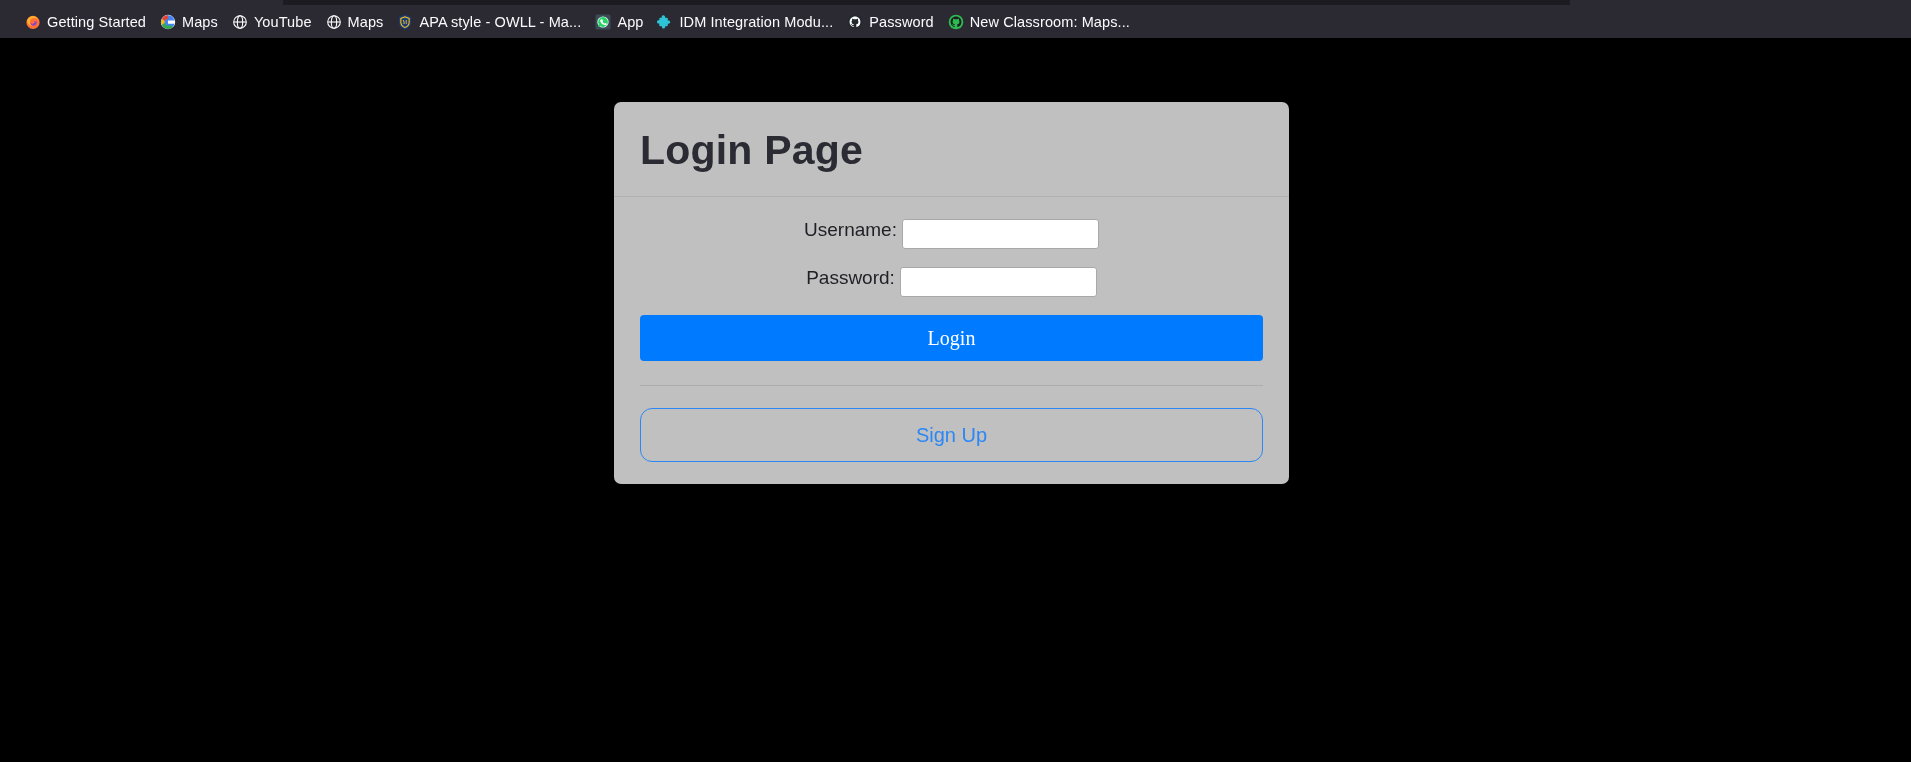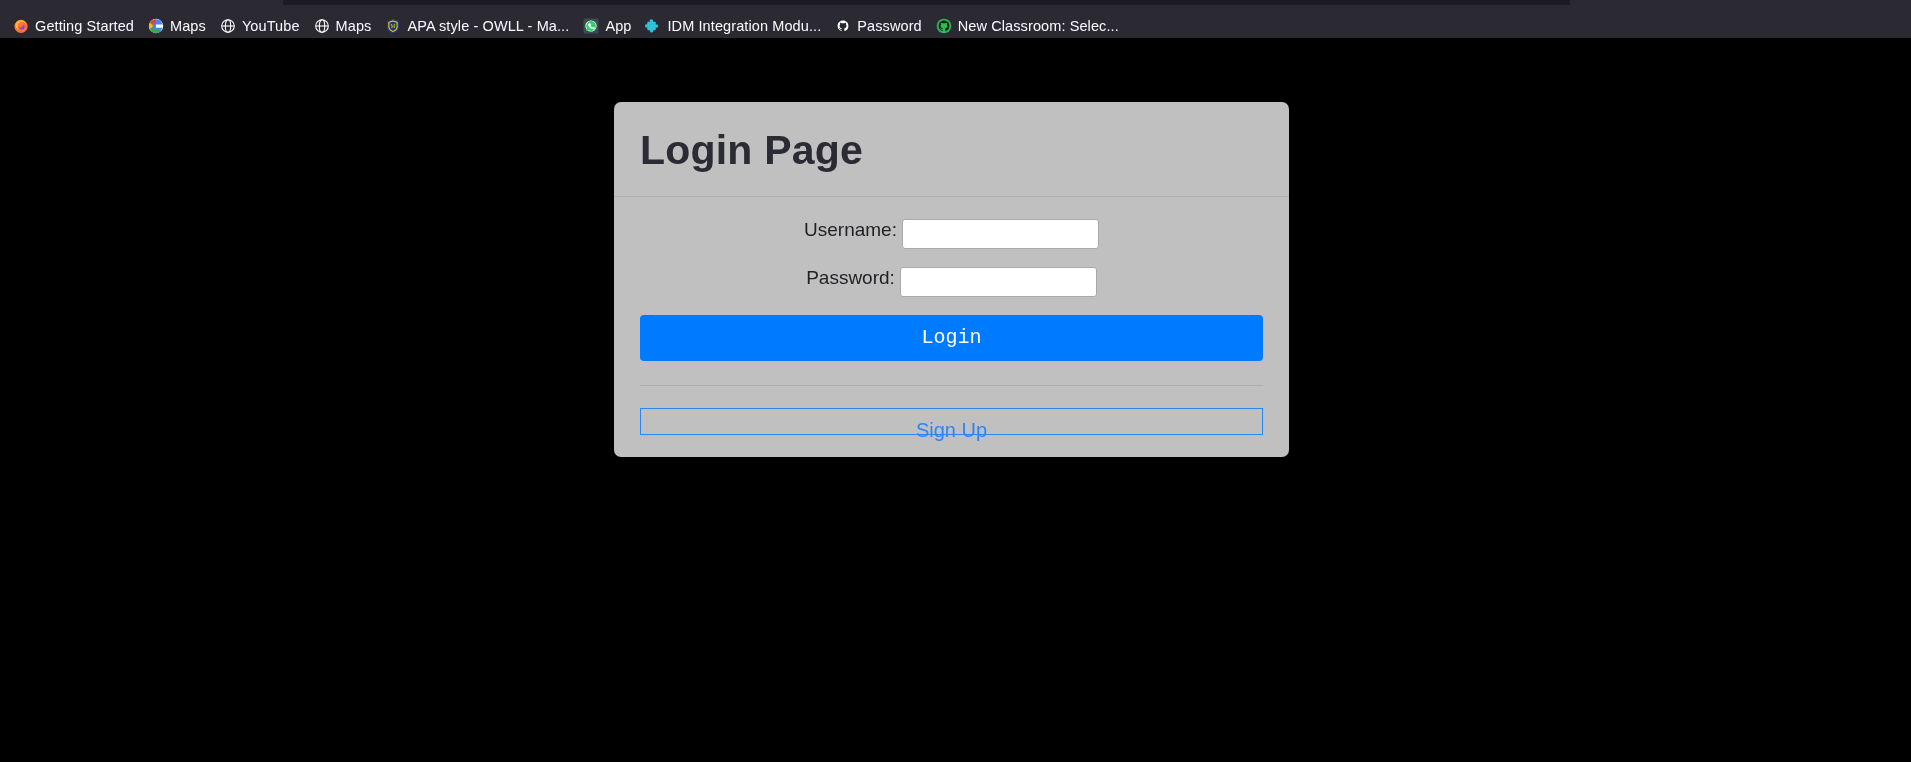--- a/index.html
+++ b/index.html
@@ -33,22 +33,22 @@
     height: 5px;
     background: #1c1b22;
   }
   #bookmarks-bar {
     position: absolute;
     top: 5px;
     left: 0;
     width: 1911px;
     height: 33px;
     display: flex;
-    align-items: flex-end;
-    padding-left: 6px;
+    align-items: center;
+    padding-left: 18px;
     box-sizing: border-box;
   }
   .bookmark-item {
     display: flex;
     align-items: center;
     gap: 6px;
     padding: 3px 7px;
     border-radius: 4px;
     cursor: default;
     white-space: nowrap;
@@ -133,42 +133,42 @@
   }
 
   #login-button {
     display: block;
     width: 100%;
     height: 46px;
     background: #007bff;
     border: none;
     border-radius: 4px;
     color: #ffffff;
-    font-family: Liberation Mono, monospace;
+    font-family: Liberation Serif, serif;
     font-size: 20px;
     line-height: 46px;
     padding: 0;
     margin-top: 15px;
     cursor: pointer;
     text-align: center;
   }
 
   #card-divider {
     border: none;
     border-top: 1px solid #adadad;
     margin: 24px 0 22px 0;
   }
 
   #signup-button {
     display: block;
     width: 100%;
-    height: 27px;
+    height: 54px;
     background: transparent;
     border: 1px solid #2b87f5;
-    border-radius: 0;
+    border-radius: 12px;
     color: #2b87f5;
     font-family: "Liberation Sans", sans-serif;
     font-size: 20px;
     line-height: 42px;
     padding: 0;
     cursor: pointer;
     text-align: center;
     box-sizing: border-box;
   }
 </style>
@@ -269,21 +269,21 @@
       <span class="bookmark-label">Password</span>
     </div>
 
     <div class="bookmark-item">
       <span class="bm-icon">
         <svg width="16" height="16" viewBox="0 0 16 16">
           <circle cx="8" cy="8" r="7.3" fill="#2dba4e"></circle>
           <path d="M8 2.6c-3 0-5.4 2.4-5.4 5.4 0 2.4 1.55 4.4 3.7 5.12 0.27 0.05 0.37-0.12 0.37-0.26v-0.9c-1.5 0.33-1.82-0.72-1.82-0.72-0.25-0.63-0.6-0.8-0.6-0.8-0.5-0.34 0.04-0.33 0.04-0.33 0.54 0.04 0.83 0.56 0.83 0.56 0.48 0.83 1.27 0.59 1.58 0.45 0.05-0.35 0.19-0.59 0.34-0.73 -1.2-0.14-2.46-0.6-2.46-2.67 0-0.6 0.21-1.08 0.56-1.46 -0.06-0.14-0.24-0.7 0.05-1.45 0 0 0.45-0.15 1.48 0.56a5.1 5.1 0 0 1 2.7 0c1.03-0.7 1.48-0.56 1.48-0.56 0.3 0.75 0.11 1.31 0.05 1.45 0.35 0.38 0.56 0.86 0.56 1.46 0 2.08-1.27 2.53-2.47 2.66 0.2 0.17 0.37 0.5 0.37 1v1.48c0 0.14 0.1 0.31 0.38 0.26A5.41 5.41 0 0 0 13.4 8c0-3-2.4-5.4-5.4-5.4z" fill="#1b1f23"></path>
         </svg>
       </span>
-      <span class="bookmark-label">New Classroom: Selec...</span>
+      <span class="bookmark-label">New Classroom: Maps...</span>
     </div>
 
   </div>
 </div>
 
 <div id="page-viewport">
 
   <div id="login-card">
 
     <div id="card-header">

